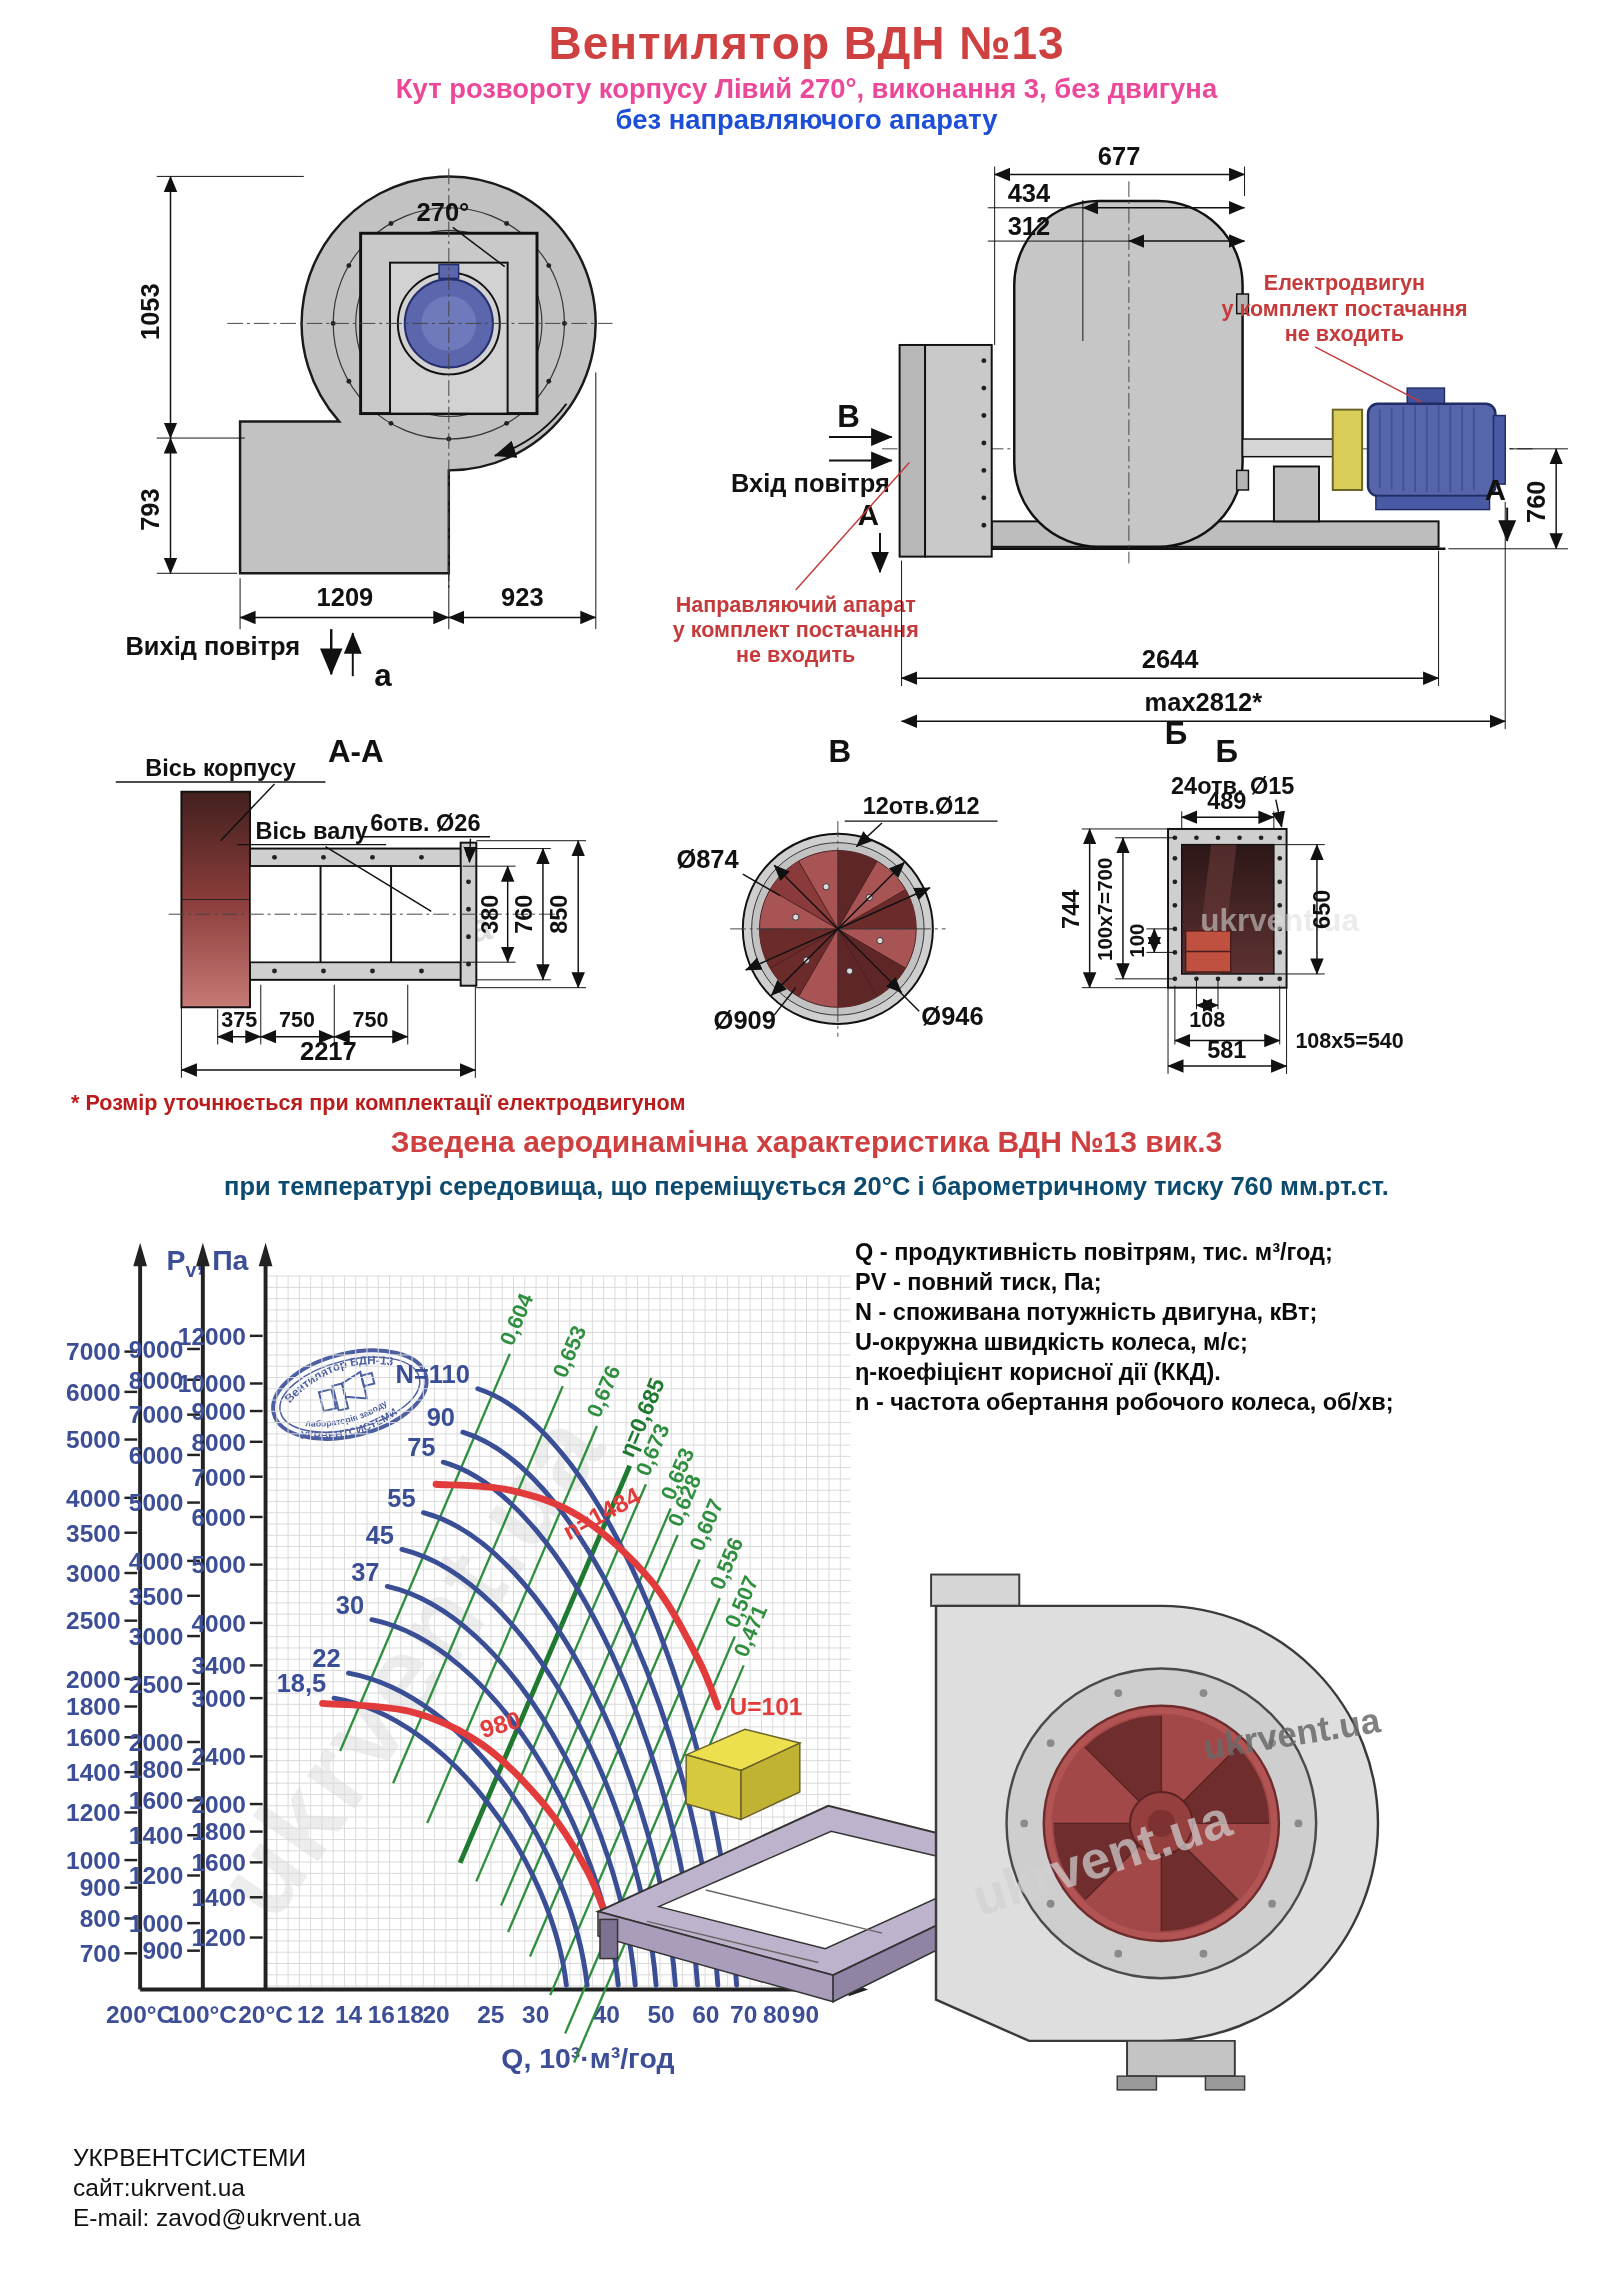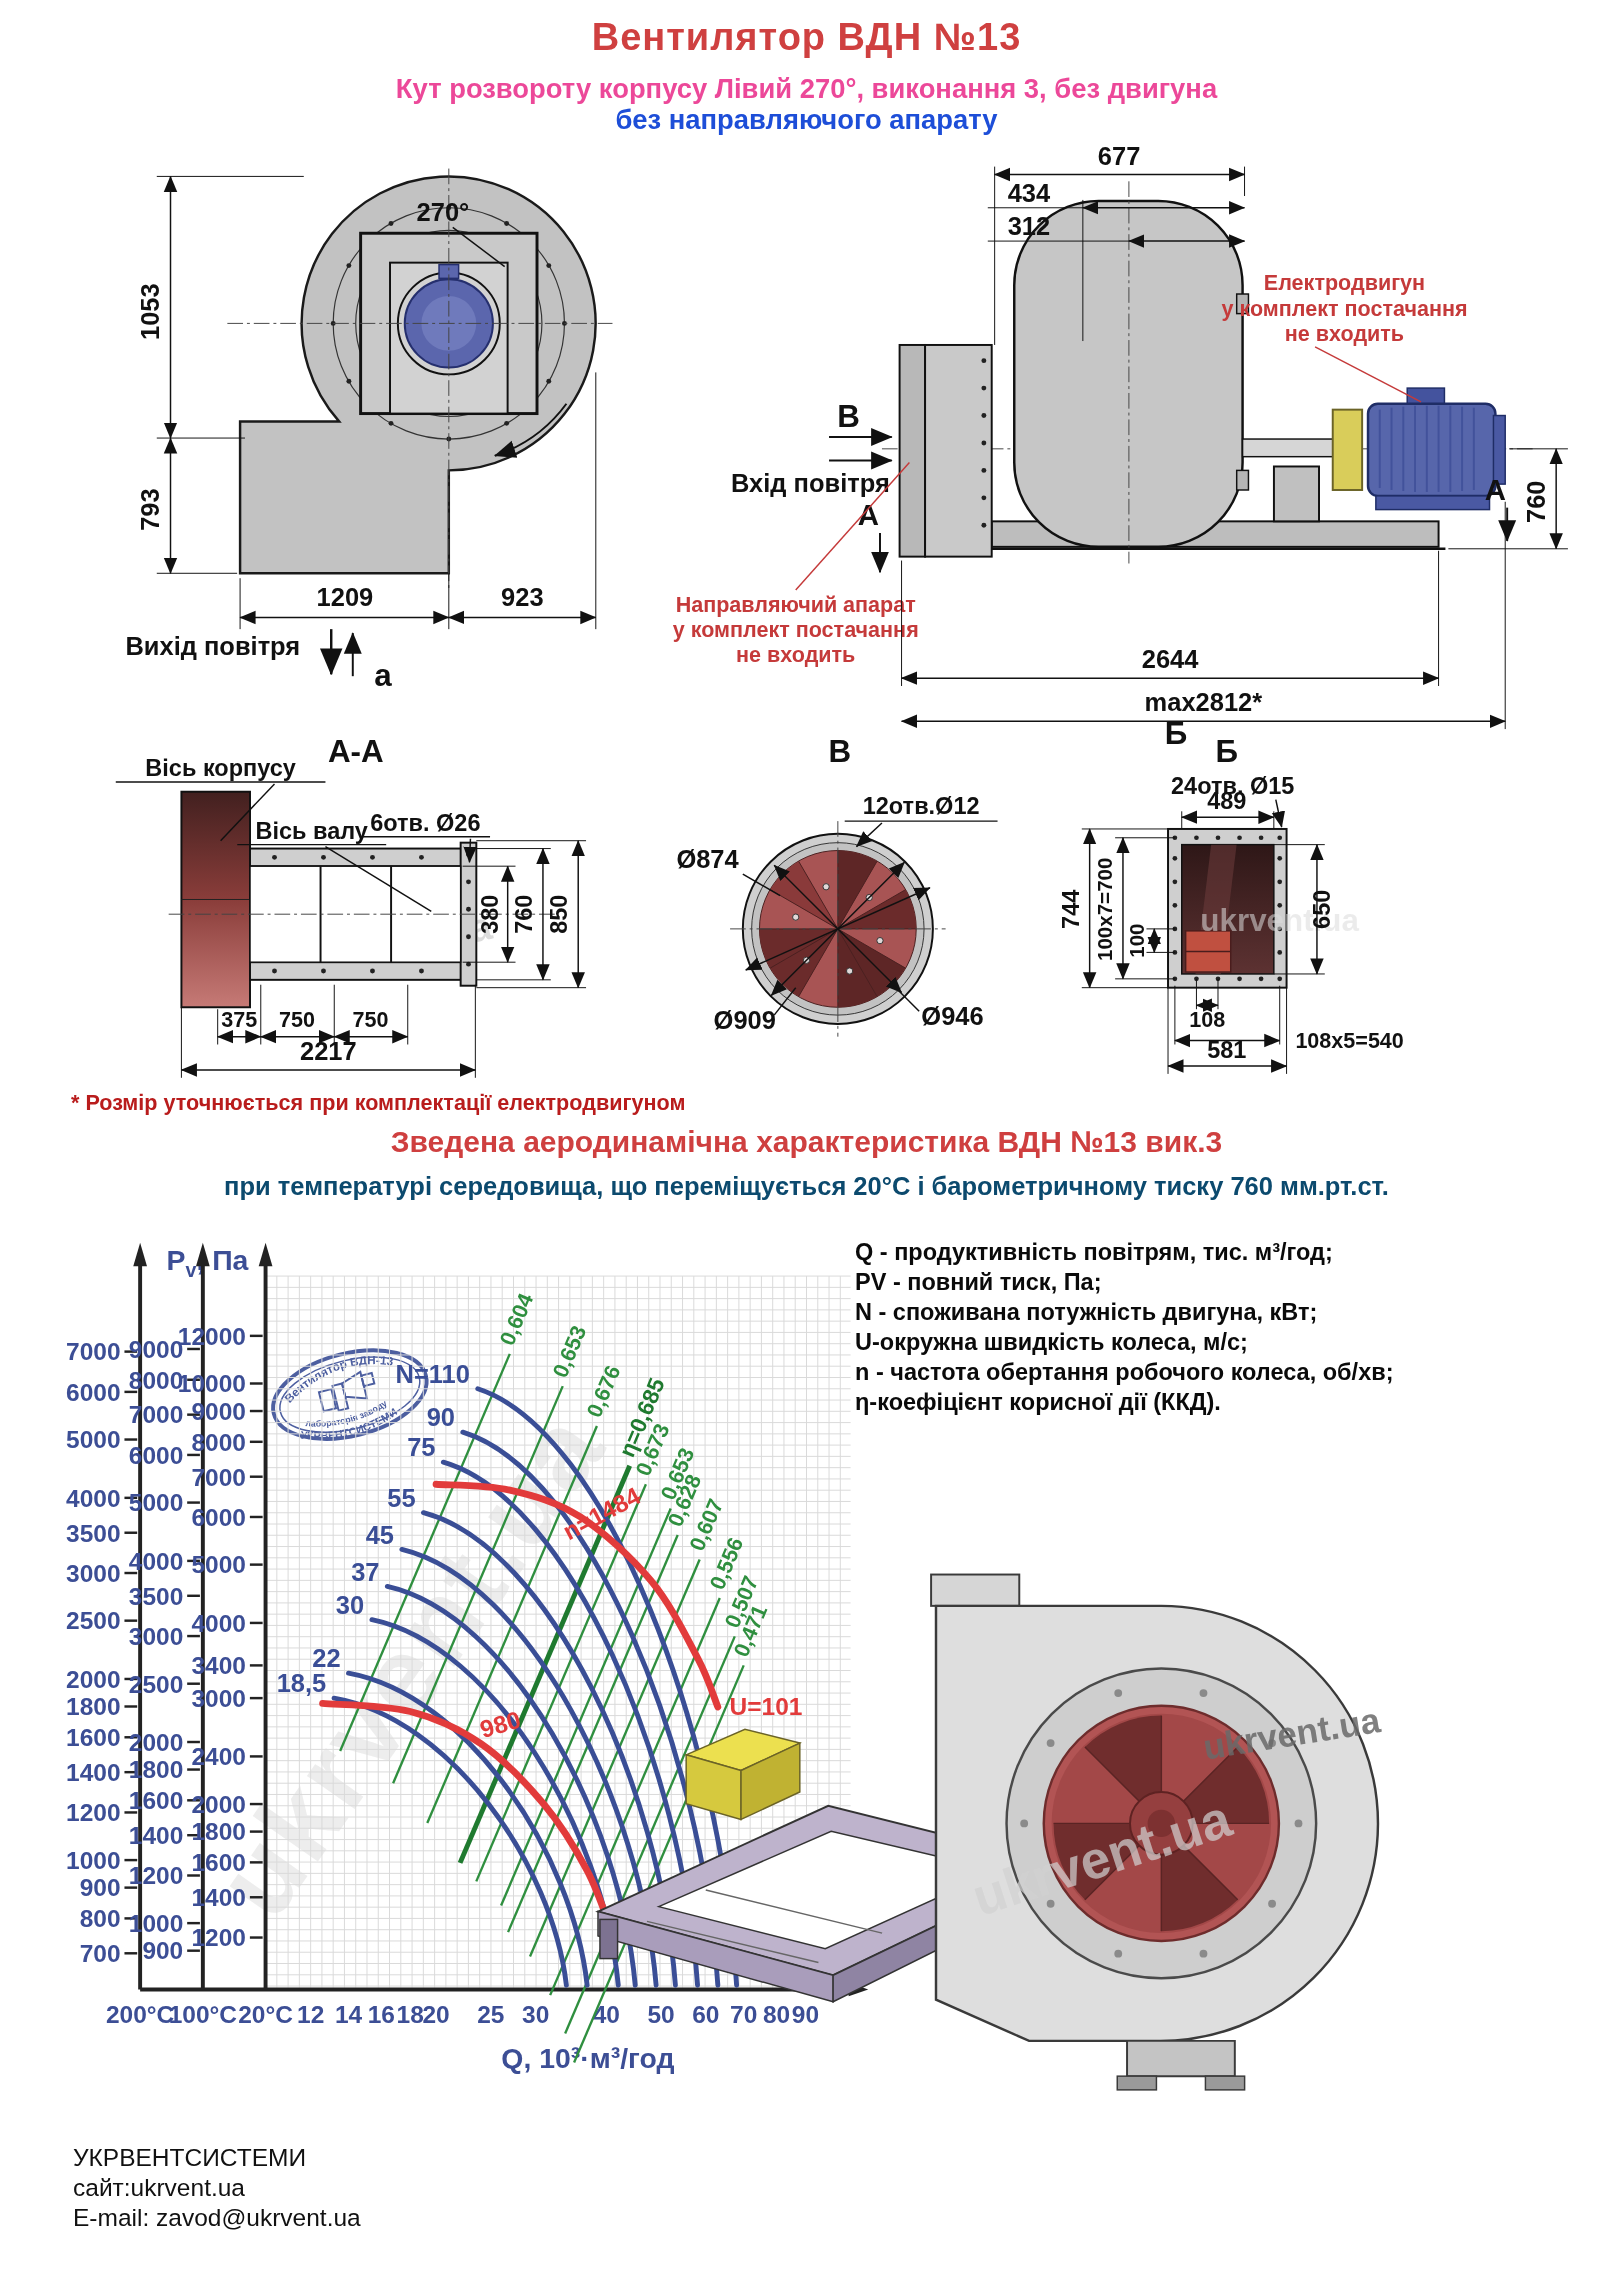--- a/index.html
+++ b/index.html
@@ -1,20 +1,20 @@
 <!DOCTYPE html>
 <html><head>
 <meta charset="utf-8">
 <style>
   html,body{margin:0;padding:0;background:#fff;}
   #page{position:relative;width:1613px;height:2293px;background:#fff;overflow:hidden;
         font-family:"Liberation Sans",sans-serif;}
   .abs{position:absolute;}
   .center{left:0;right:0;text-align:center;}
-  .title{top:15.7px;font-size:38px;font-weight:bold;color:#cf4040;letter-spacing:1px;}
+  .title{top:15.7px;font-size:46px;font-weight:bold;color:#cf4040;letter-spacing:1px;}
   .sub1{top:73px;font-size:27.4px;font-weight:bold;color:#ec4899;}
   .sub2{top:104px;font-size:27.4px;font-weight:bold;color:#1d4ed8;}
   .note{left:71px;top:1090px;font-size:21.6px;font-weight:bold;color:#b91c1c;}
   .chead{top:1125px;font-size:30px;font-weight:bold;color:#cf3f3f;}
   .csub{top:1172px;font-size:25.5px;font-weight:bold;color:#0c4a6e;}
   .legend{left:855px;top:1237px;width:706px;font-size:23.5px;font-weight:bold;color:#0a0a0a;line-height:30px;z-index:3;}
   .footL{left:73px;top:2143px;font-size:24.5px;color:#111;line-height:30px;z-index:3;}
   .footR{right:73px;top:2143px;font-size:24.5px;font-weight:bold;color:#111;line-height:30px;text-align:right;z-index:3;}
   svg{position:absolute;}
   svg text{font-family:"Liberation Sans",sans-serif;}
@@ -596,22 +596,22 @@
       <path d="M329.22622556335426,1738.0520242001771C344.1226307153166,1739.433777004817 391.6933094860009,1739.4916528891504 418.604656475128,1746.3425410280165C445.51600346425516,1753.1934291668827 467.99039718182246,1763.4169652487835 490.69430749811704,1779.1573530333737C513.3982178144116,1794.897740817964 536.7497003197191,1819.185489508339 554.8281183728957,1840.7848677355573C572.9065364260723,1862.3842459627756 587.4880511530246,1886.785708846118 599.1648158171765,1908.7536223966829C610.8415804813285,1930.7215359472477 620.6013912677026,1961.9525612652358 624.8887063578078,1972.5923490389464" stroke="#e23b3b" stroke-width="7" fill="none" stroke-linecap="round"></path>
       <text x="513" y="1768" class="cred" text-anchor="middle" transform="rotate(-16 513 1768)">980</text>
       <text x="636.8887063578078" y="1980.5923490389464" class="cred">66,7</text>
     </svg>
 
   <div class="abs legend">
     <div>Q - продуктивність повітрям, тис. м³/год;</div>
     <div>PV - повний тиск, Па;</div>
     <div>N - споживана потужність двигуна, кВт;</div>
     <div>U-окружна швидкість колеса, м/с;</div>
+    <div>η-коефіцієнт корисної дії (ККД).</div>
     <div>n - частота обертання робочого колеса, об/хв;</div>
-    <div>η-коефіцієнт корисної дії (ККД).</div>
   </div>
 
   <svg style="left:549px;top:1392px" width="1064" height="755" viewBox="560 1420 1086 770">
     <g>
       <path d="M610,1950 L845,1842 L1085,1902 L850,2015 Z" fill="#beb3cc" stroke="#333" stroke-width="2"></path>
       <path d="M672,1945 L848,1868 L1018,1908 L842,1988 Z" fill="#ffffff" stroke="#333" stroke-width="1.5"></path>
       <path d="M610,1950 L610,1975 L850,2042 L850,2015 Z" fill="#a99dbb" stroke="#333" stroke-width="1.5"></path>
       <path d="M850,2015 L1085,1902 L1085,1925 L850,2042 Z" fill="#8f84a3" stroke="#333" stroke-width="1.5"></path>
       <rect x="612" y="1958" width="18" height="40" fill="#7d7291" stroke="#333" stroke-width="1.5"></rect>
       <rect x="1060" y="1905" width="18" height="40" fill="#7d7291" stroke="#333" stroke-width="1.5"></rect>

